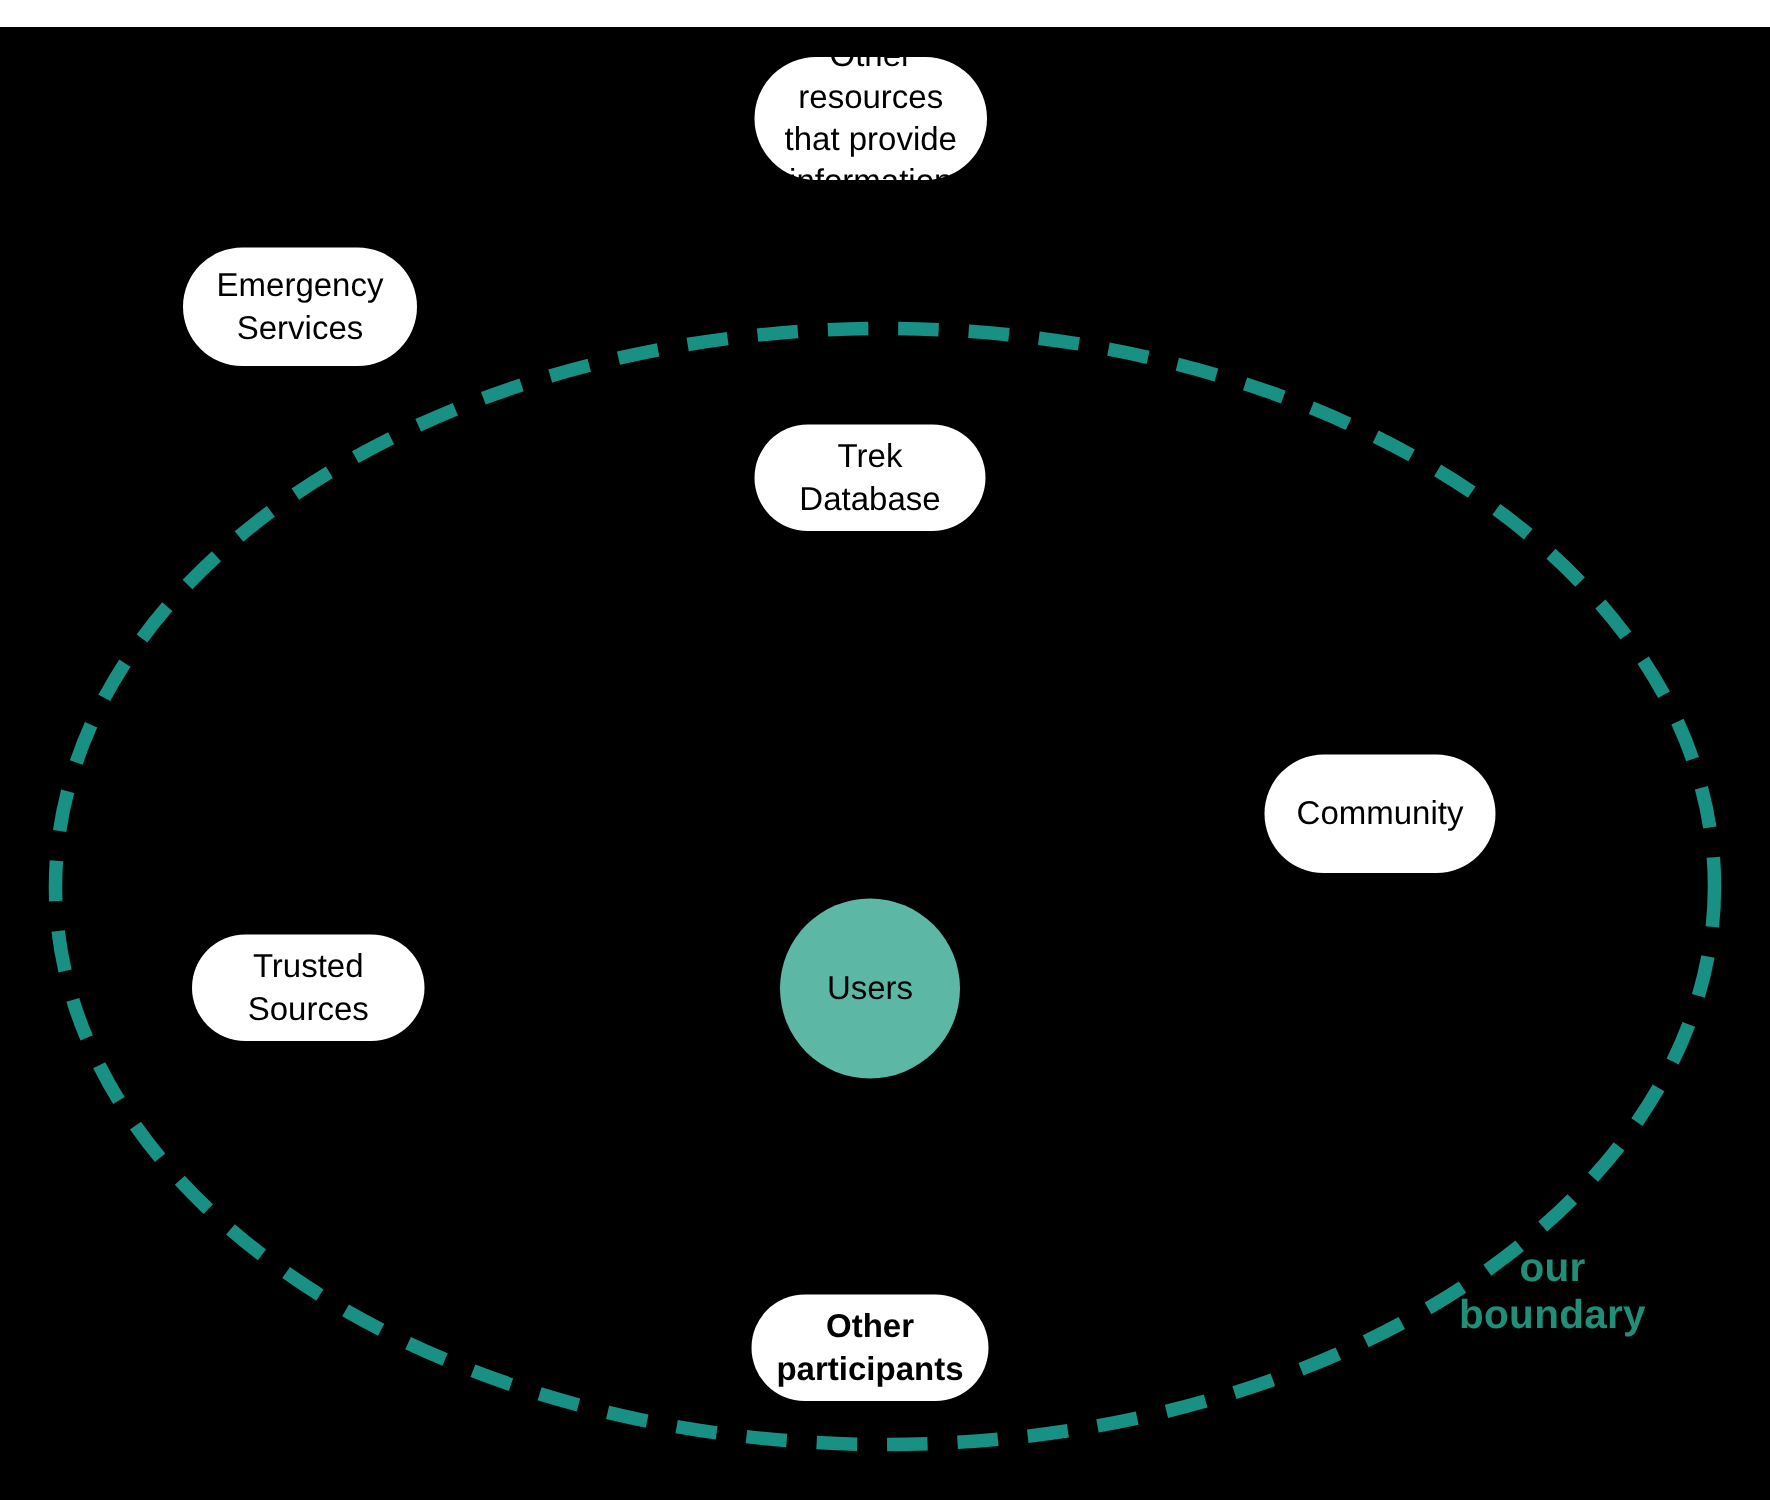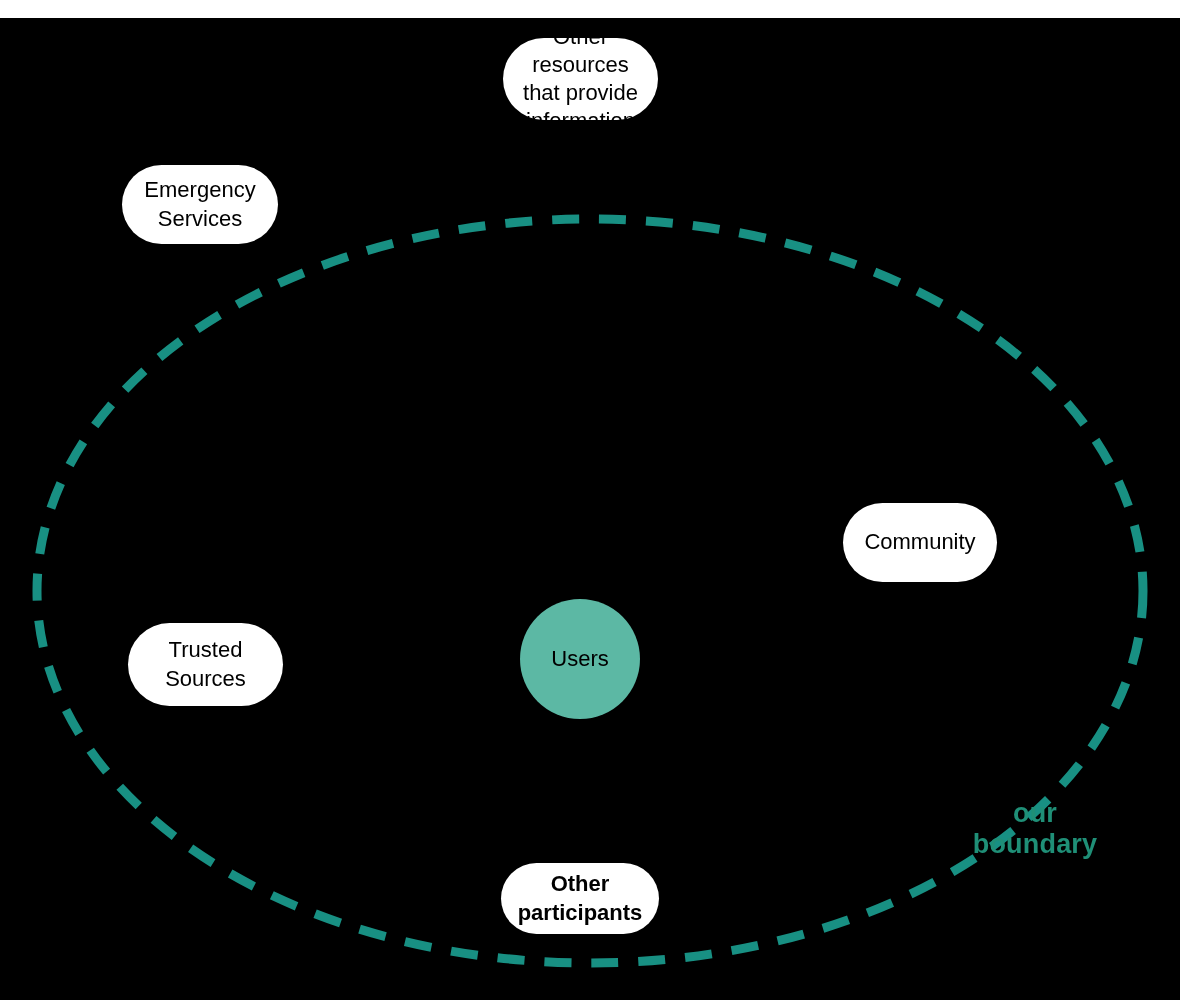--- a/index.html
+++ b/index.html
@@ -83,34 +83,37 @@
       <span class="node-label">Other resources
 that provide
 information</span>
     </div>
 
     <div class="node pill" style="left:122px; top:147px; width:156px; height:79px;align-items:center;">
       <span class="node-label">Emergency
 Services</span>
     </div>
 
+    <div class="node pill" style="left:503px; top:265px; width:154px; height:71px;">
+      <span class="node-label">Trek Database</span>
+    </div>
 
     <div class="node pill" style="left:843px; top:485px; width:154px; height:79px;">
       <span class="node-label">Community</span>
     </div>
 
-    <div class="node pill" style="left:128px; top:605px; width:155px; height:83px;">
+    <div class="node pill" style="left:128px; top:605px; width:155px; height:71px;">
       <span class="node-label">Trusted Sources</span>
     </div>
 
     <div class="node circle" style="left:520px; top:581px; width:120px; height:120px; background:#5cb8a4;">
       <span class="node-label">Users</span>
     </div>
 
     <div class="node pill" style="left:501px; top:845px; width:158px; height:71px;font-weight:bold;">
       <span class="node-label">Other participants</span>
     </div>
 
-    <div id="boundary-label" style="left:945px; top:780px; width:180px; color:#1f8f77;">our
+    <div id="boundary-label" style="left:945px; top:812px; width:180px; color:#1f8f77;">our
 boundary</div>
 
   </div>
 </div>
 
 </body></html>

